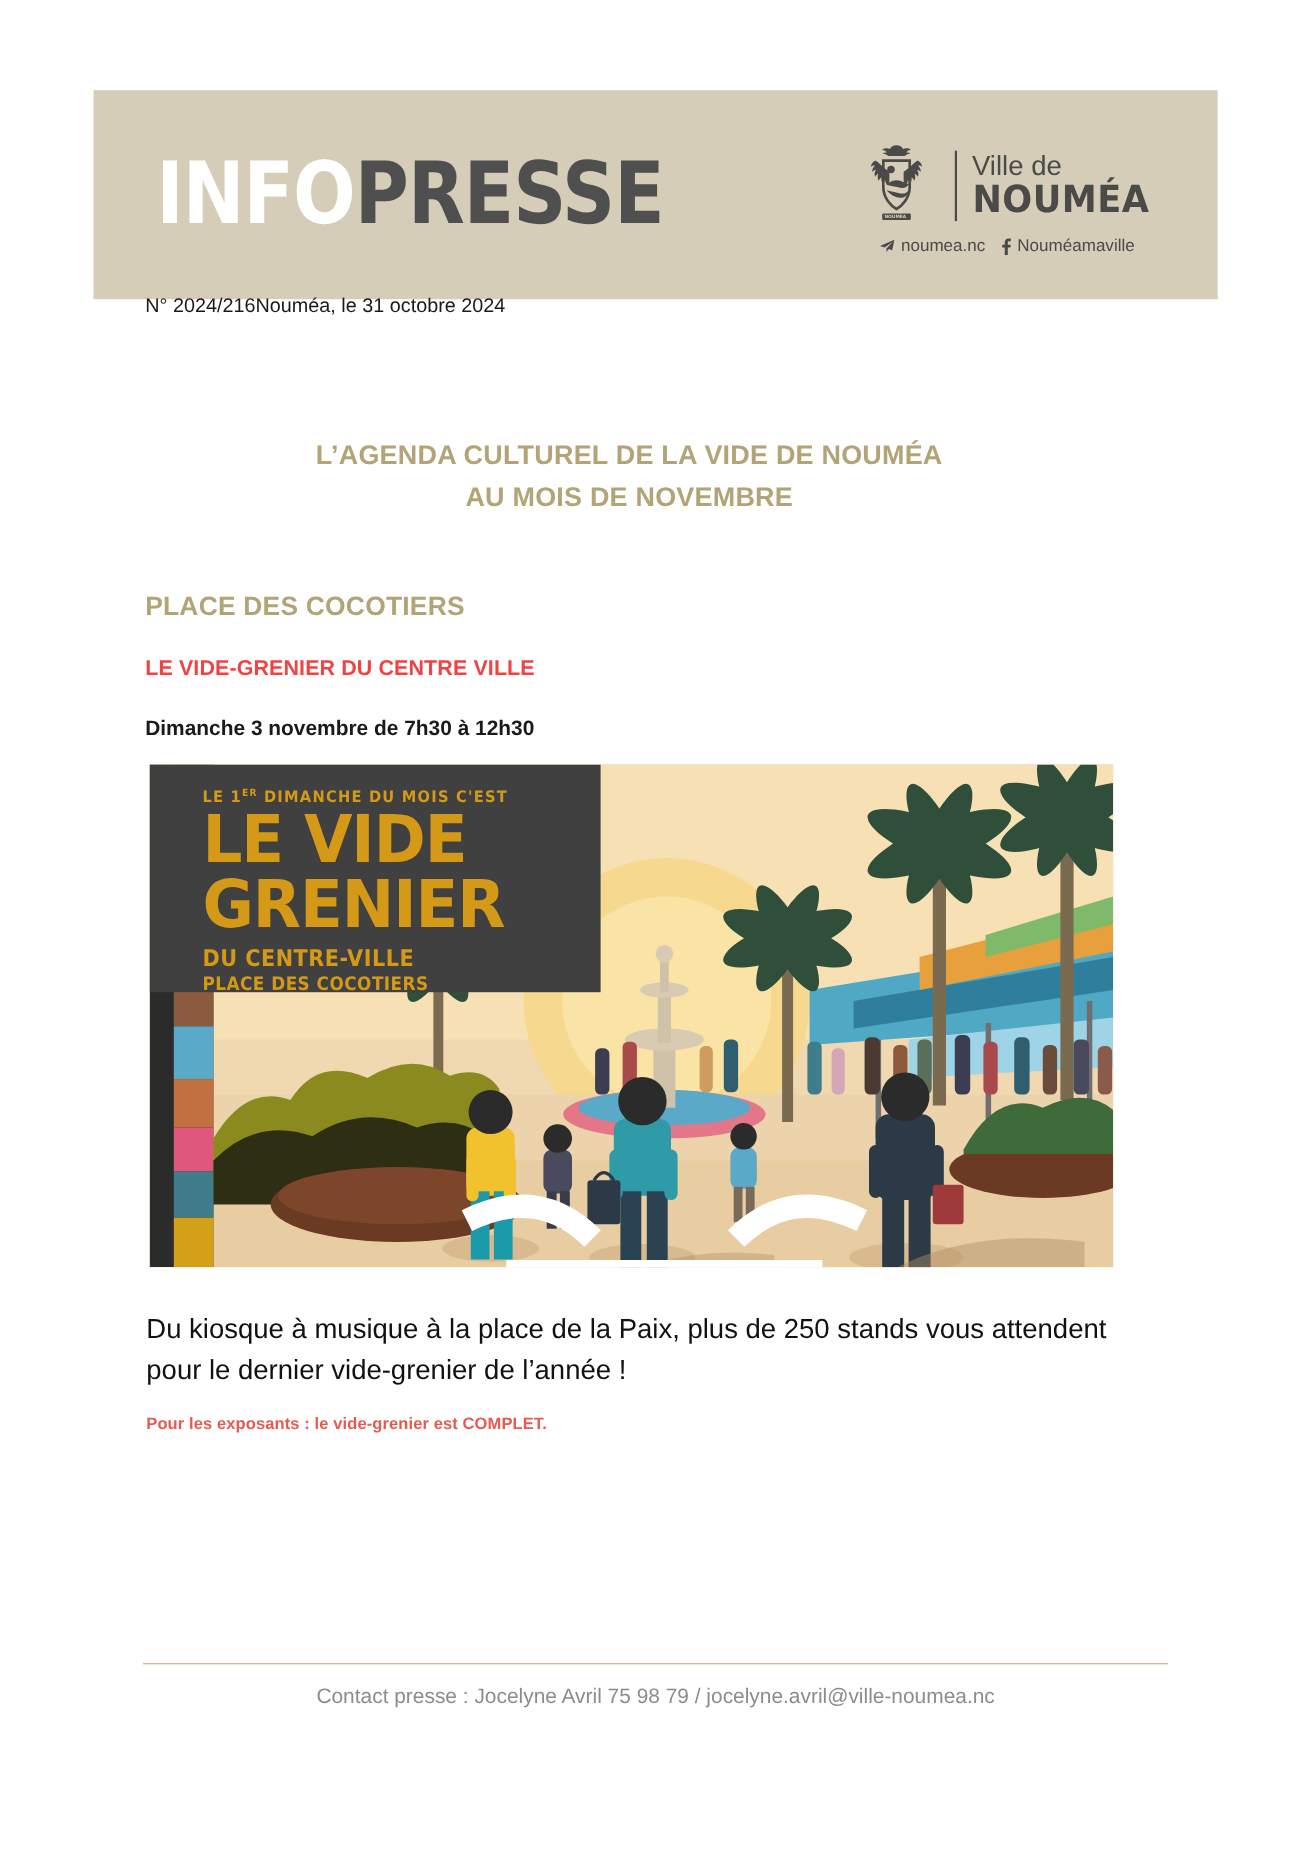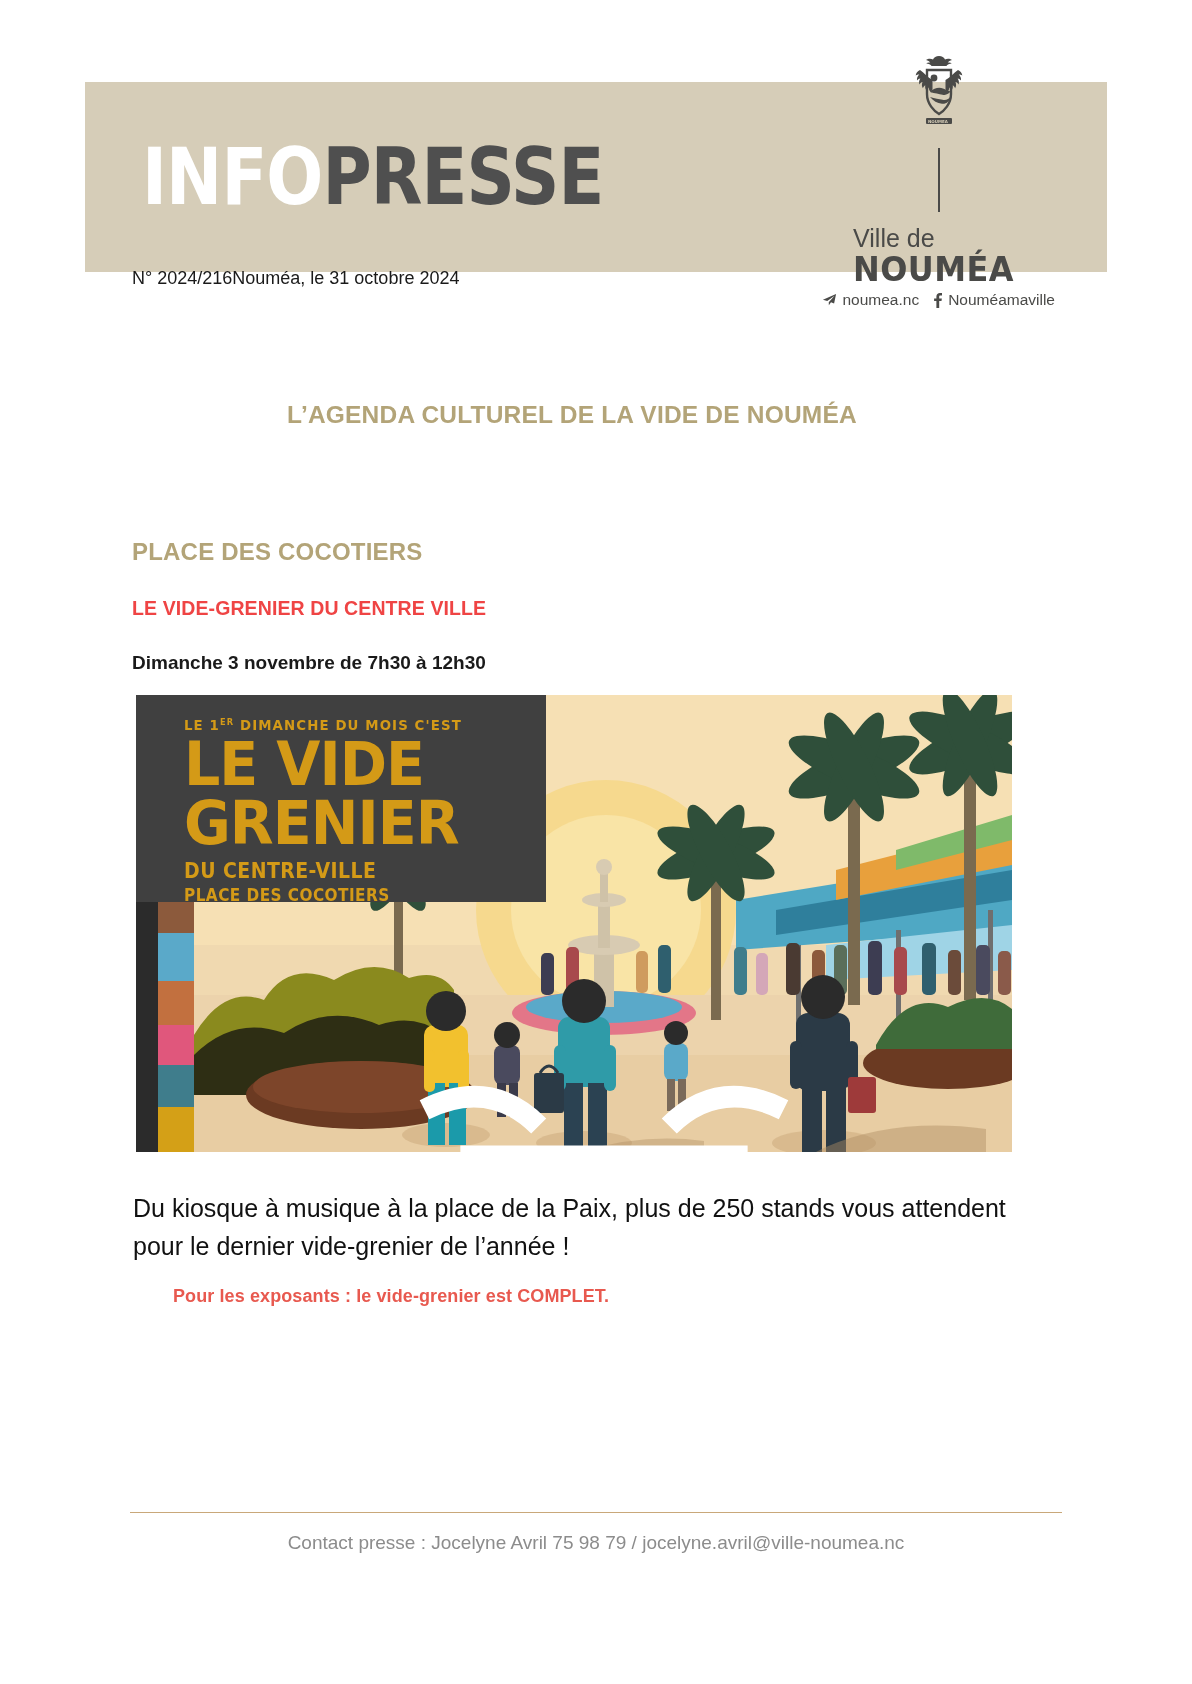--- a/index.html
+++ b/index.html
@@ -40,21 +40,20 @@
     display: flex;
     flex-direction: column;
     align-items: center;
     gap: 3px;
     margin-top: 6px;
   }
   .logo-row {
     display: flex;
     align-items: center;
     gap: 14px;
-    flex-direction: column;
   }
   .crest { width: 78px; height: 82px; display: block; }
   .logo-divider {
     width: 2px; height: 64px;
     background: #4a4a48;
   }
   .logo-text { line-height: 1; }
   .logo-ville {
     font-size: 25px;
     color: #4a4a48;
@@ -234,25 +233,24 @@
     left: 133px; top: 1189px;
     width: 878px;
     font-size: 25px;
     color: #111111;
     line-height: 1.52;
   }
   .alert-text {
     position: absolute;
     left: 133px; top: 1286px;
     width: 878px;
-    font-size: 18px;
+    font-size: 15px;
     font-weight: 700;
     color: #e8594f;
     letter-spacing: 0.1px;
-    margin-left: 40px;
   }
 
   
   .footer-rule {
     position: absolute;
     left: 130px; top: 1512px;
     width: 932px; height: 1px;
     background: #c9a87a;
   }
   .footer-text {
@@ -315,20 +313,21 @@
   </div>
 </div>
 
 <div class="meta-row">
   <span>N° 2024/216</span>
   <span>Nouméa, le 31 octobre 2024</span>
 </div>
 
 <div class="main-title">
   <div>L’AGENDA CULTUREL DE LA VIDE DE NOUMÉA</div>
+  <div>AU MOIS DE NOVEMBRE</div>
 </div>
 
 <div class="section-place">PLACE DES COCOTIERS</div>
 <div class="event-name">LE VIDE-GRENIER DU CENTRE VILLE</div>
 <div class="event-date">Dimanche 3 novembre de 7h30 à 12h30</div>
 
 <div class="poster">
   <svg viewBox="0 0 876 457" xmlns="http://www.w3.org/2000/svg">
     <defs>
       <clipPath id="pclip">

